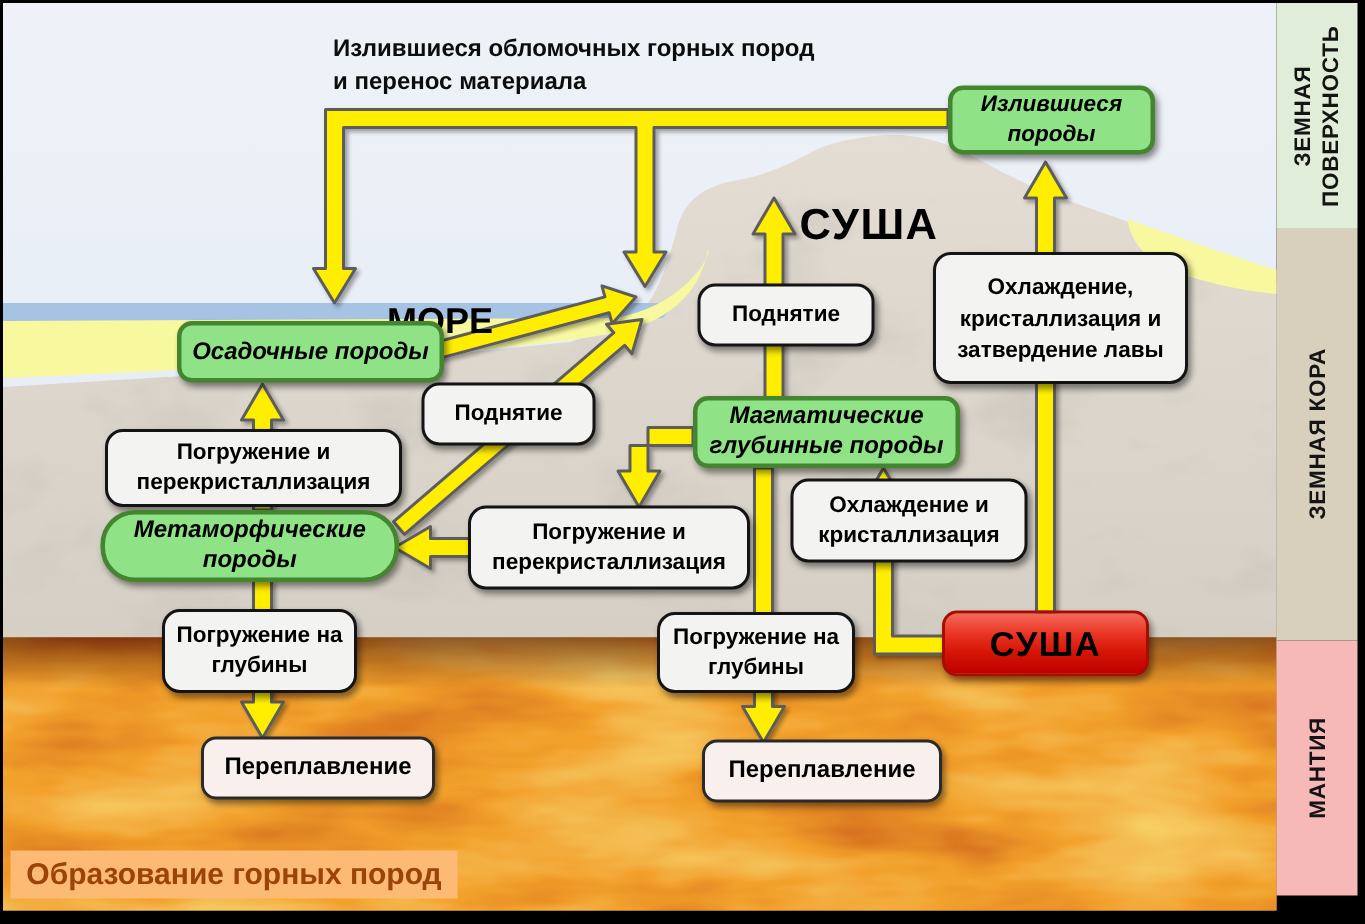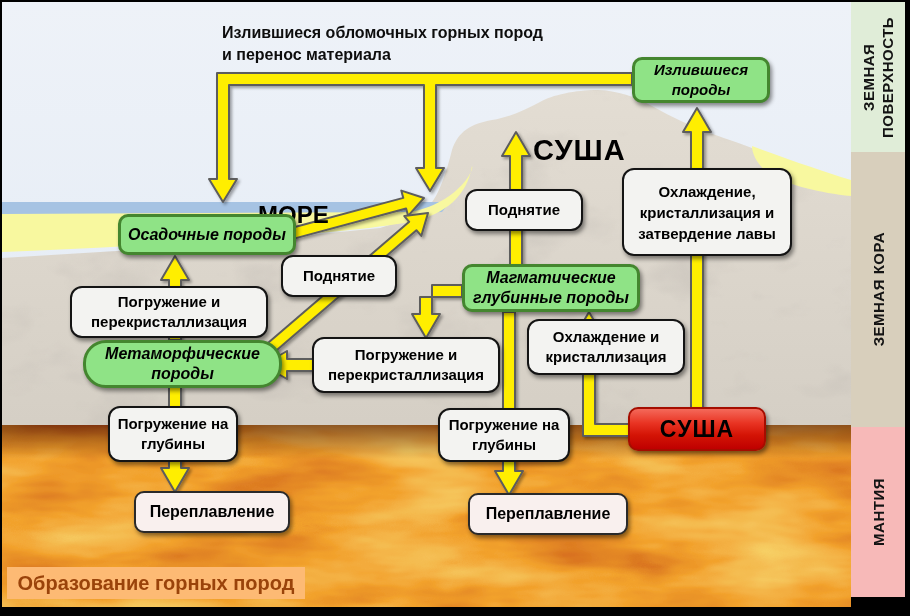--- a/index.html
+++ b/index.html
@@ -138,21 +138,21 @@
 
   <div class="box green" style="left:632px;top:57px;width:138px;height:46px;">Излившиеся породы</div>
   <div class="box white" style="left:622px;top:133px;width:170px;height:88px;line-height:21px;margin-top:35px;">Охлаждение, кристаллизация и затвердение лавы</div>
   <div class="box white" style="left:465px;top:189px;width:118px;height:42px;">Поднятие</div>
   <div class="box green" style="left:462px;top:264px;width:178px;height:48px;font-size:16px;">Магматические глубинные породы</div>
   <div class="box white" style="left:527px;top:319px;width:158px;height:56px;">Охлаждение и кристаллизация</div>
   <div class="box red" style="left:628px;top:407px;width:138px;height:44px;">СУША</div>
   <div class="box green" style="left:82px;top:214px;width:178px;height:41px;font-size:16px;margin-left:36px;">Осадочные породы</div>
   <div class="box white" style="left:70px;top:286px;width:198px;height:52px;">Погружение и перекристаллизация</div>
   <div class="box white" style="left:281px;top:255px;width:116px;height:42px;">Поднятие</div>
-  <div class="box green" style="left:83px;top:340px;width:199px;height:48px;font-size:16px;border-radius:23px;">Метаморфические породы</div>
+  <div class="box green" style="left:67px;top:340px;width:199px;height:48px;font-size:16px;border-radius:23px;">Метаморфические породы</div>
   <div class="box white" style="left:312px;top:337px;width:188px;height:56px;">Погружение и перекристаллизация</div>
   <div class="box white" style="left:108px;top:406px;width:130px;height:56px;">Погружение на глубины</div>
   <div class="box white" style="left:438px;top:408px;width:132px;height:54px;">Погружение на глубины</div>
   <div class="box cream" style="left:94px;top:491px;width:156px;height:42px;font-size:16px;">Переплавление</div>
   <div class="box cream" style="left:428px;top:493px;width:160px;height:42px;font-size:16px;">Переплавление</div>
 
   <div id="sidebar">
     <div class="sb sb-surface">
       <div class="vlabel vwrap">ЗЕМНАЯ ПОВЕРХНОСТЬ</div>
     </div>

